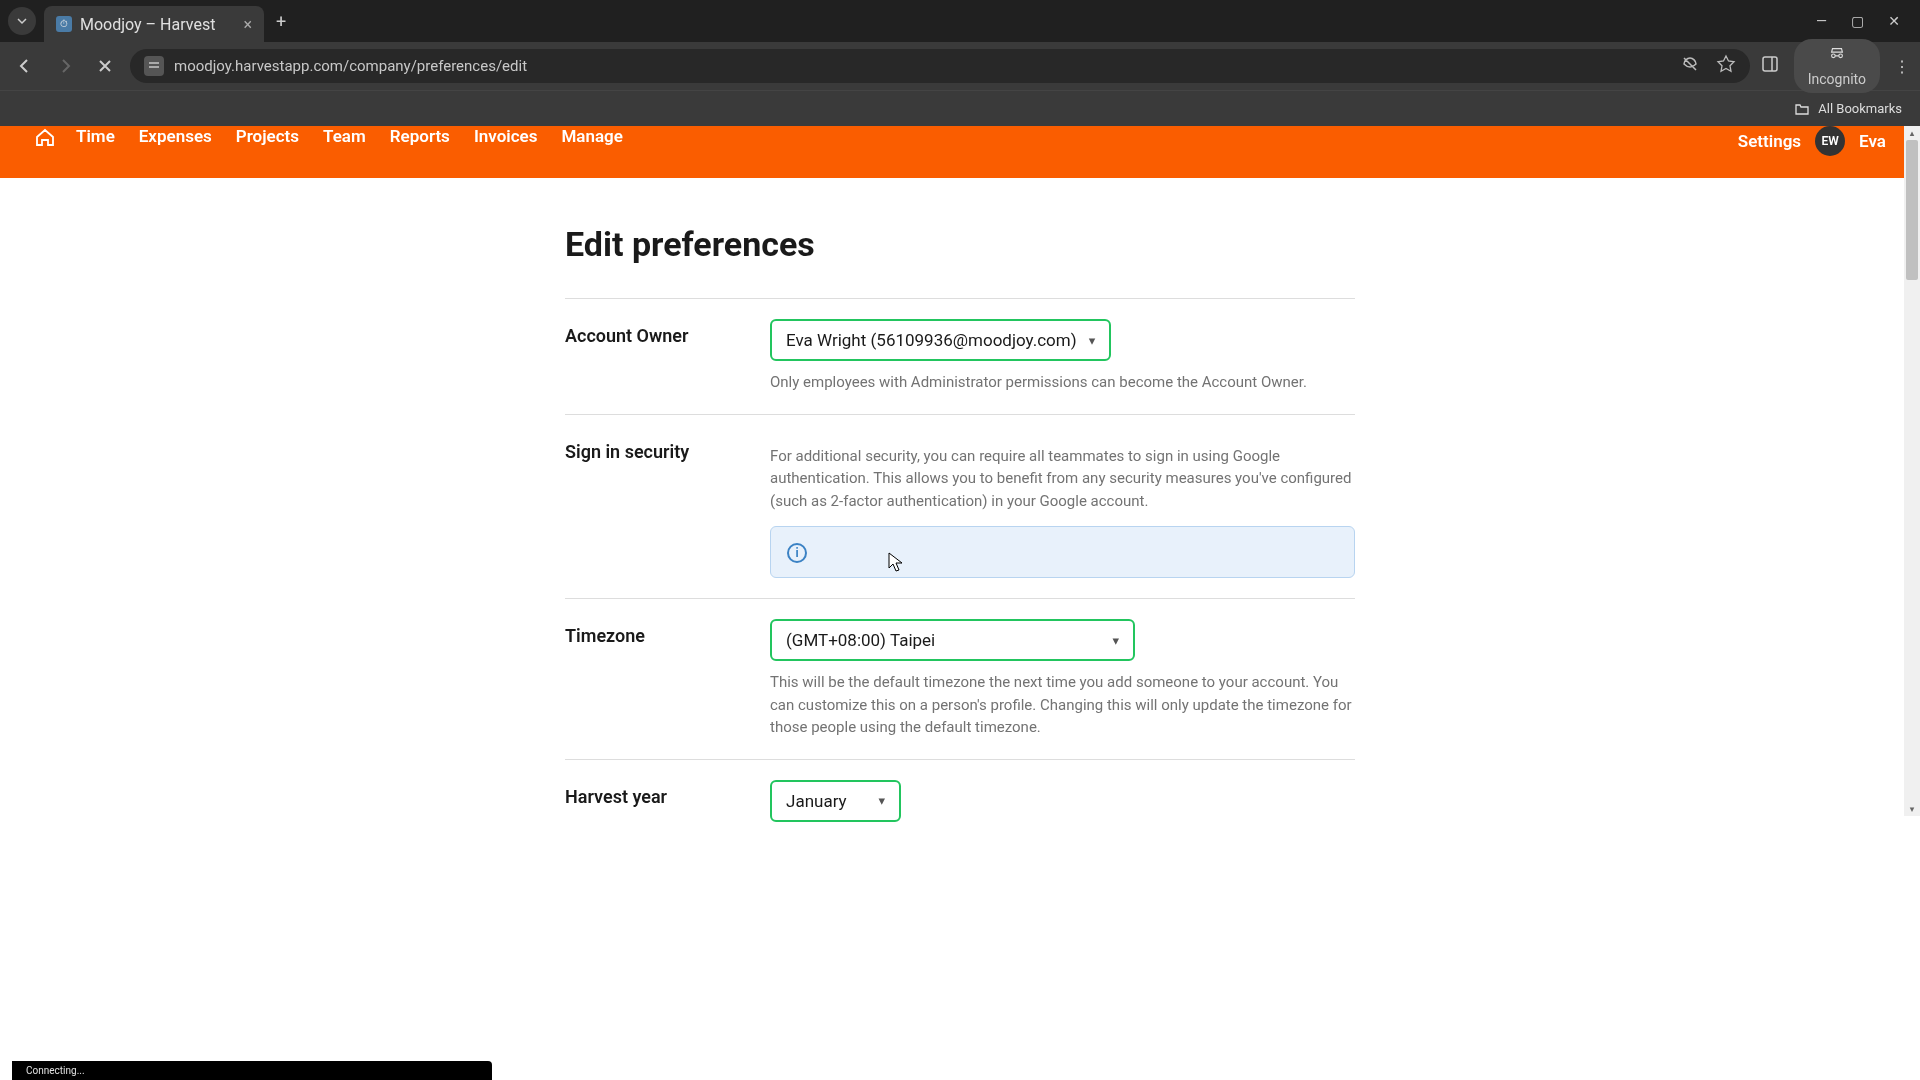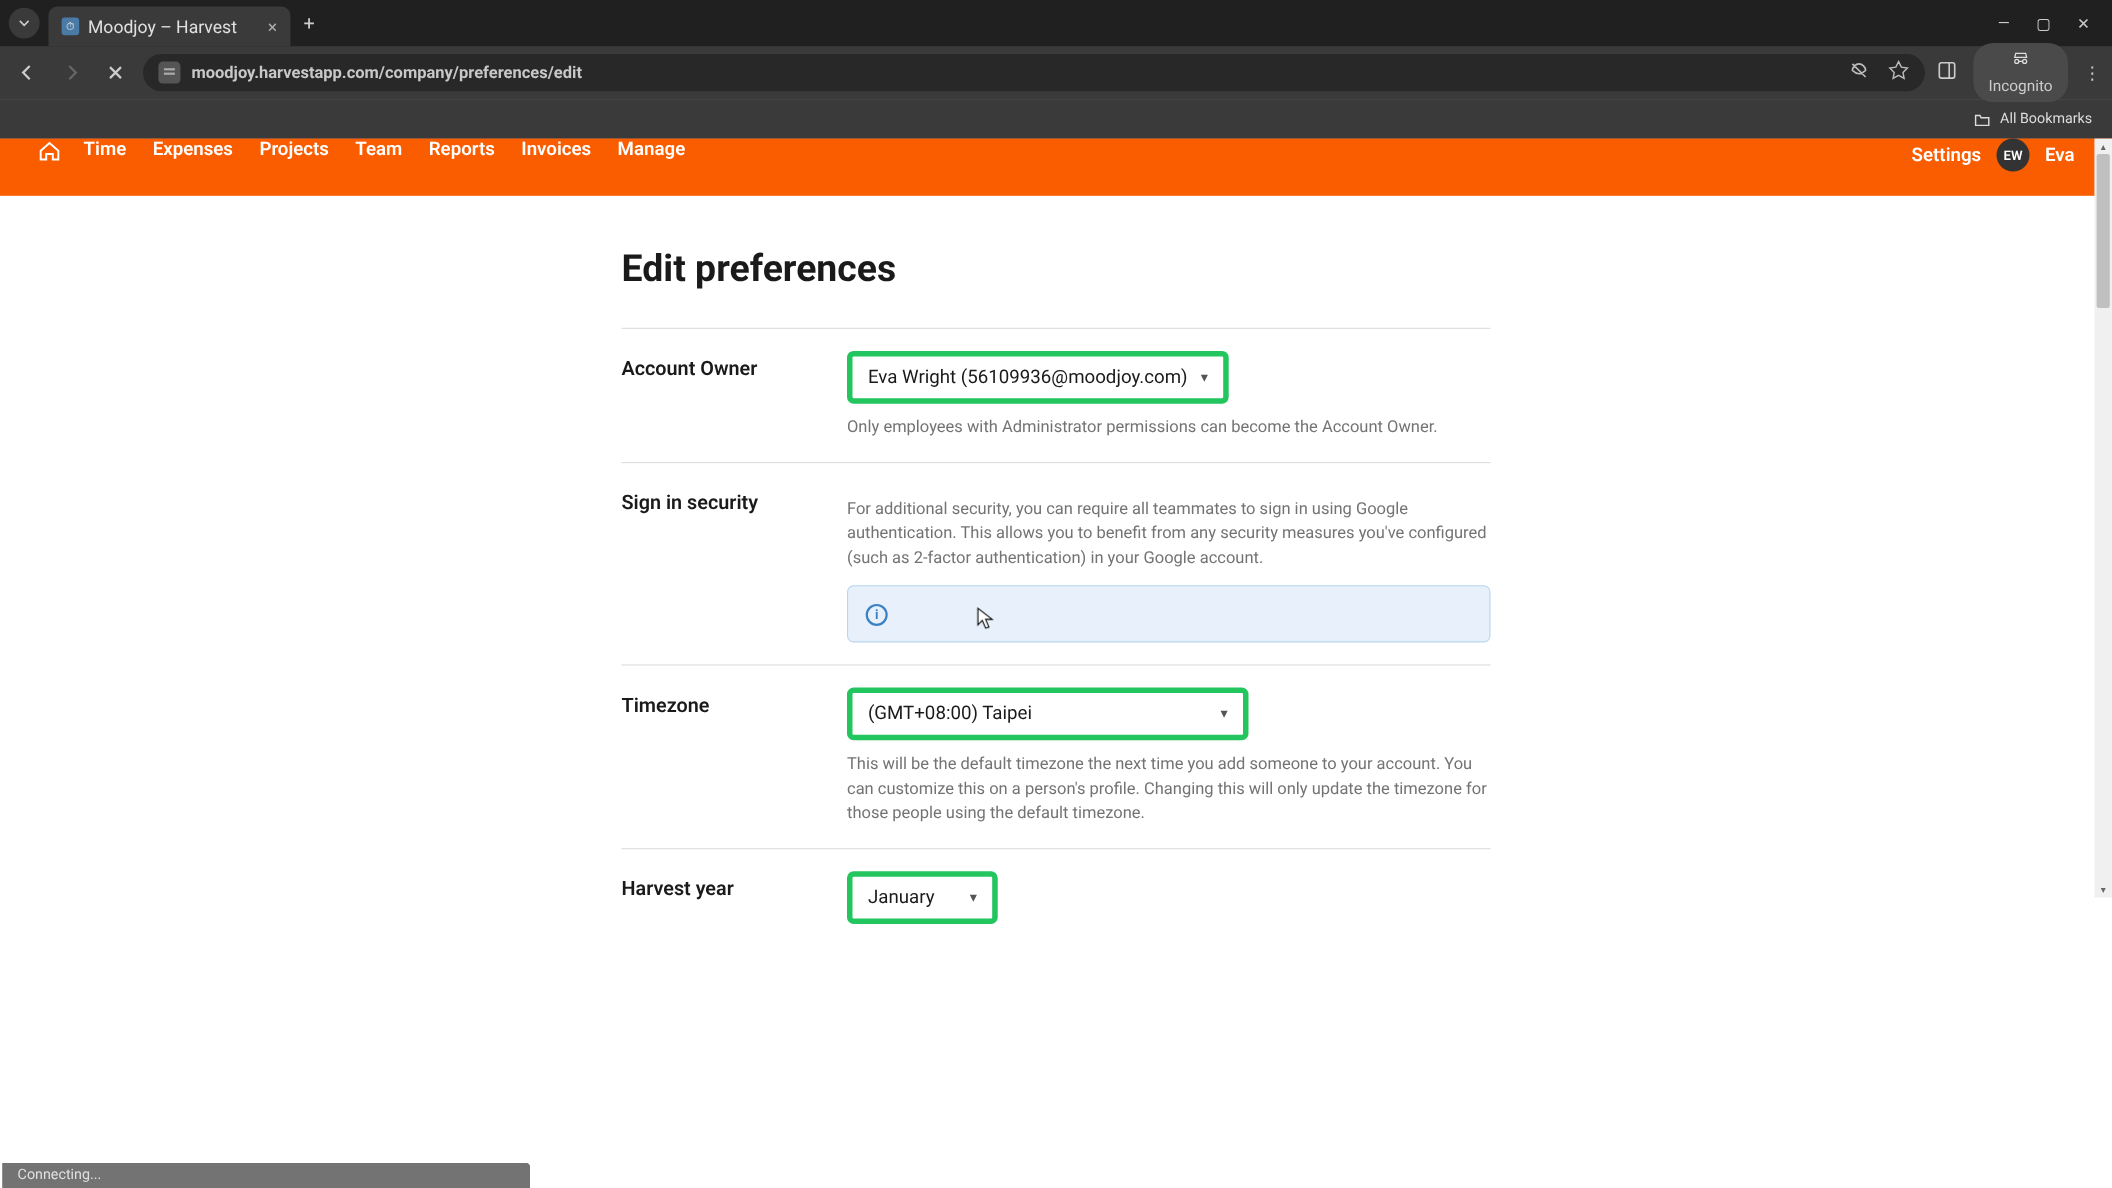--- a/index.html
+++ b/index.html
@@ -14,21 +14,21 @@
     .tab-close { color: #aaa; font-size: 16px; cursor: pointer; }
     .new-tab { color: #ccc; font-size: 18px; margin-left: 12px; cursor: pointer; }
     .window-controls { margin-left: auto; display: flex; gap: 24px; padding-right: 12px; color: #ccc; }
     .window-controls span { cursor: pointer; font-size: 14px; }
     
     .url-bar { display: flex; align-items: center; height: 48px; padding: 0 10px; gap: 10px; background: #3a3a3a; }
     .nav-btn { width: 30px; height: 30px; display: flex; align-items: center; justify-content: center; color: #ccc; cursor: pointer; border-radius: 50%; }
     .nav-btn.disabled { color: #666; }
     .url-input-wrap { flex: 1; background: #282828; border-radius: 20px; height: 34px; display: flex; align-items: center; padding: 0 14px; gap: 10px; }
     .site-icon { width: 20px; height: 20px; background: #555; border-radius: 4px; display: flex; align-items: center; justify-content: center; font-size: 10px; }
-    .url-text { color: #c8c8c8; font-size: 15px; font-weight: bold; }
+    .url-text { color: #c8c8c8; font-size: 15px; }
     .url-actions { display: flex; gap: 16px; margin-left: auto; color: #bbb; }
     .url-actions span { cursor: pointer; }
     .right-controls { display: flex; align-items: center; gap: 14px; color: #ccc; }
     .incognito-badge { display: flex; align-items: center; gap: 8px; background: #4a4a4a; padding: 6px 14px; border-radius: 18px; font-size: 14px; flex-direction: column; }
     .incognito-icon { width: 18px; height: 18px; }
     
     .bookmarks-bar { display: flex; justify-content: flex-end; align-items: center; height: 36px; padding: 0 18px; background: #3a3a3a; border-top: 1px solid #444; }
     .bookmarks-item { display: flex; align-items: center; gap: 8px; color: #ddd; font-size: 13px; cursor: pointer; }
     
     .app { position: relative; }
@@ -38,35 +38,35 @@
     .nav-item { color: #fff; font-size: 17px; font-weight: 600; cursor: pointer; }
     .nav-right { margin-left: auto; display: flex; align-items: center; gap: 14px; }
     .avatar { width: 30px; height: 30px; border-radius: 50%; background: #333; color: #fff; display: flex; align-items: center; justify-content: center; font-size: 12px; font-weight: 600; }
     
     .content { max-width: 790px; margin: 0 auto; padding: 46px 0 0 0; }
     .page-title { font-size: 34px; font-weight: 700; color: #1a1a1a; margin-bottom: 34px; }
     .form-section { border-top: 1px solid #ddd; padding: 20px 0; display: flex; }
     .form-label { width: 205px; font-size: 18px; font-weight: 600; color: #1a1a1a; padding-top: 6px; }
     .form-control { flex: 1; }
     .text-input { width: 100%; border: 2px solid #1a1a1a; border-radius: 6px; padding: 8px 10px; font-size: 17px; color: #1a1a1a; outline: none; }
-    .select { display: inline-flex; align-items: center; gap: 12px; border: 5px solid #22c55e; border-radius: 6px; padding: 9px 14px; font-size: 17px; color: #1a1a1a; cursor: pointer; background: #fff; }
+    .select { display: inline-flex; align-items: center; gap: 12px; border: 2px solid #22c55e; border-radius: 6px; padding: 9px 14px; font-size: 17px; color: #1a1a1a; cursor: pointer; background: #fff; }
     .select .chev { color: #555; font-size: 13px; }
     .help-text { font-size: 15px; color: #737373; margin-top: 10px; line-height: 1.5; }
     .checkbox-row { display: flex; align-items: center; gap: 12px; }
     .checkbox { width: 20px; height: 20px; border: 2px solid #ccc; border-radius: 3px; background: #f5f5f5; }
     .checkbox-label { font-size: 18px; color: #999; }
     .info-box { background: #e8f1fb; border: 1px solid #b8d4f0; border-radius: 6px; padding: 14px 16px; margin-top: 14px; display: flex; gap: 12px; font-size: 17px; color: #1a1a1a; line-height: 1.5; }
     .info-icon { flex-shrink: 0; width: 20px; height: 20px; border: 2px solid #3b82c4; border-radius: 50%; color: #3b82c4; display: flex; align-items: center; justify-content: center; font-size: 12px; font-weight: bold; margin-top: 2px; }
     .info-box a { color: #2868c7; text-decoration: underline; }
     
     .scrollbar { position: absolute; right: 0; top: 0; width: 16px; height: 100%; background: #f0f0f0; }
     .scrollbar-thumb { position: absolute; right: 2px; top: 14px; width: 12px; height: 140px; background: #c0c0c0; border-radius: 2px; }
     .scrollbar-arrow { position: absolute; right: 0; width: 16px; height: 14px; display: flex; align-items: center; justify-content: center; font-size: 9px; color: #666; }
     
-    .status-bar { position: fixed; bottom: 0; left: 2px; background: #737373; color: #e0e0e0; font-size: 13px; padding: 4px 14px; border-radius: 0 4px 0 0; min-width: 480px; }
+    .status-bar { position: fixed; bottom: 0; left: 12px; background: #000000; color: #e0e0e0; font-size: 10px; padding: 4px 14px; border-radius: 0 4px 0 0; min-width: 480px; }
     
     .cursor { position: fixed; width: 16px; height: 22px; pointer-events: none; z-index: 9999; }
     
     .spell-error { text-decoration: underline wavy #d93025; text-decoration-skip-ink: none; }
   </style>
 </head>
 <body>
 
 <div class="browser-chrome">
   <div class="tab-bar">

